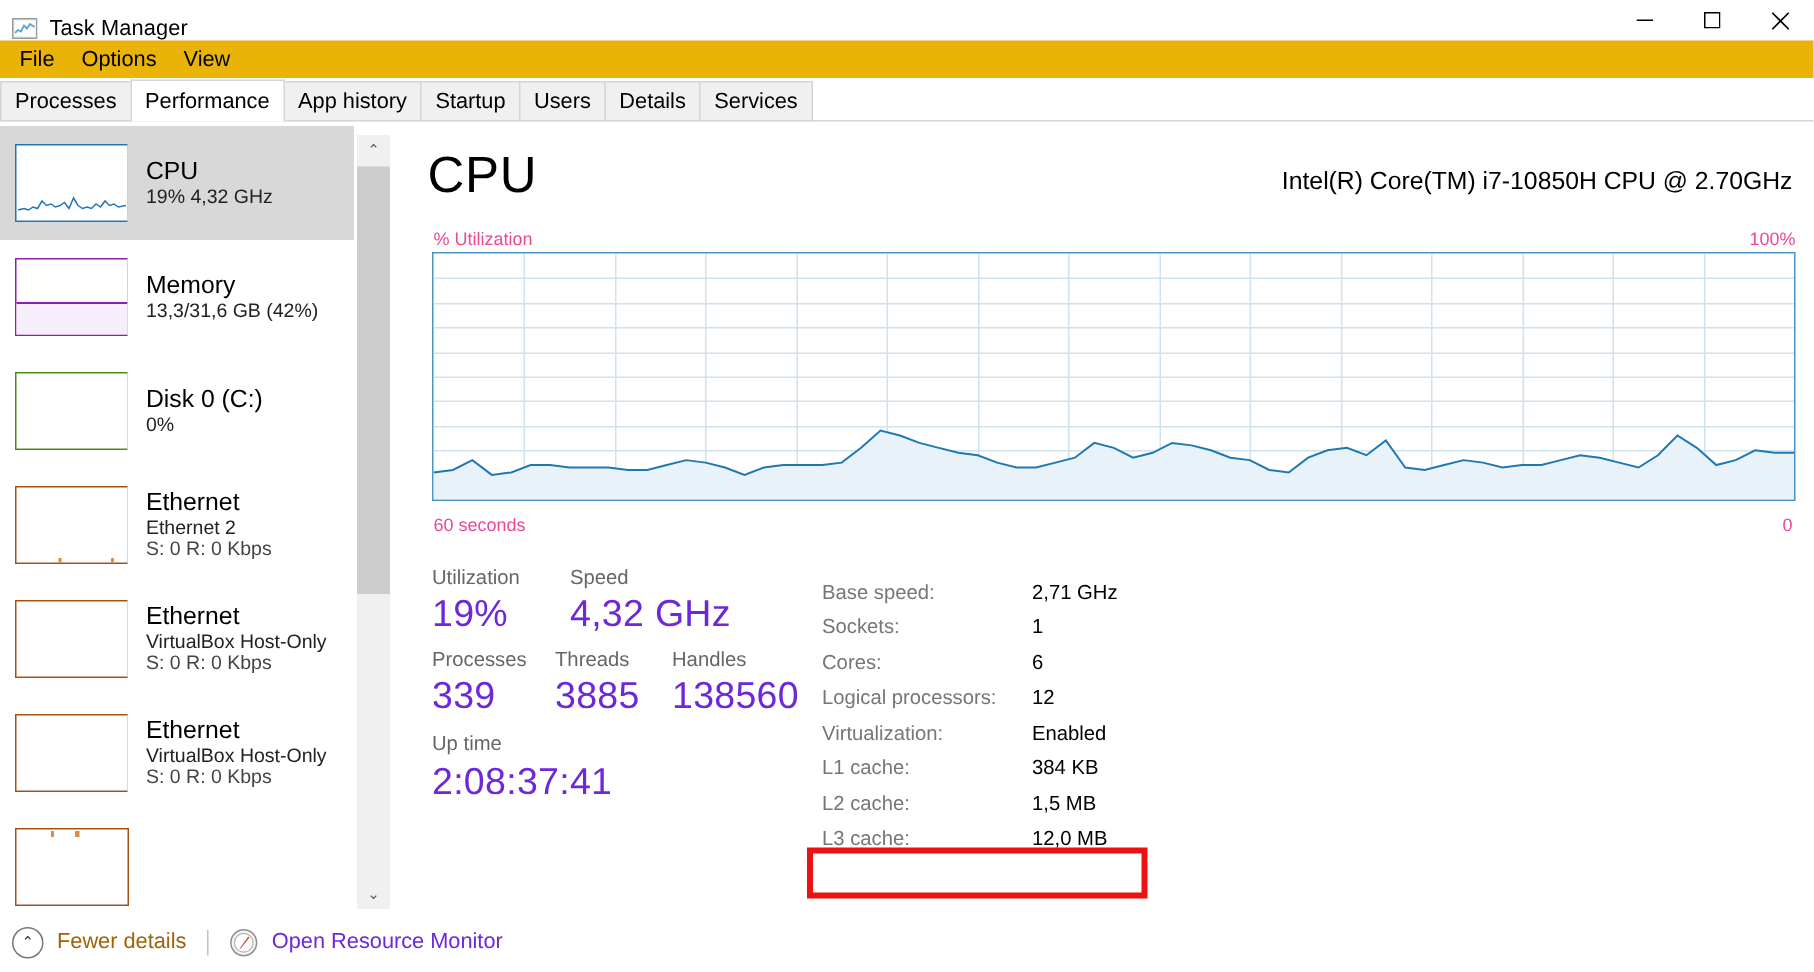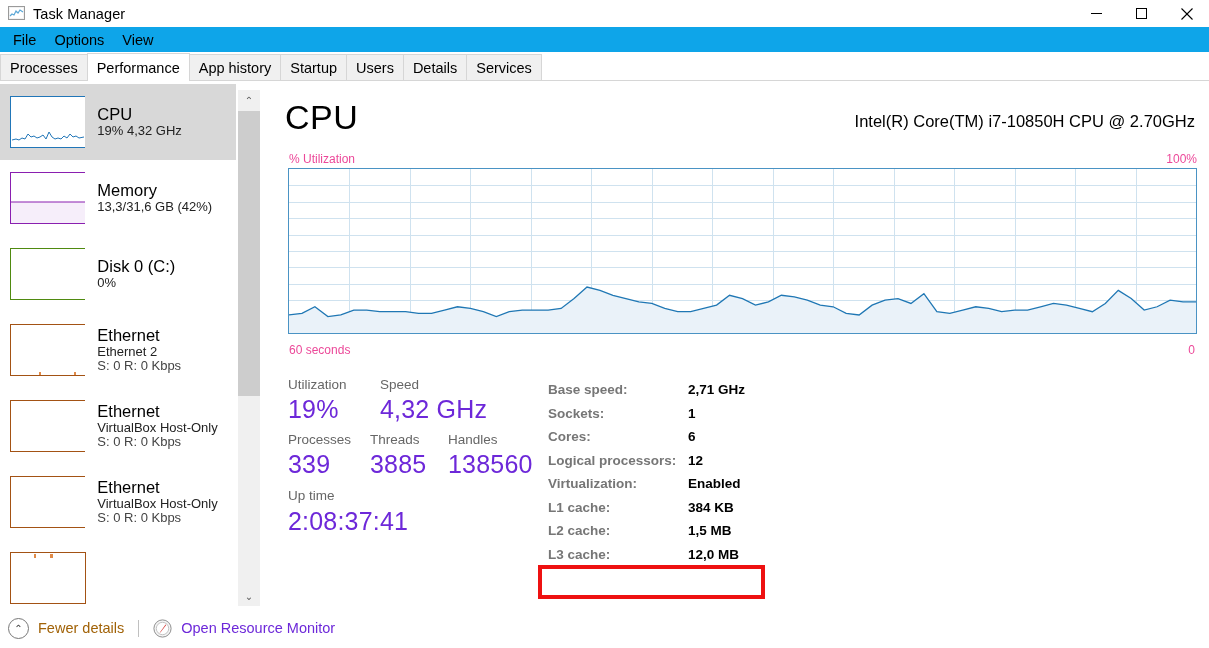--- a/index.html
+++ b/index.html
@@ -9,32 +9,32 @@
     font-family: "Liberation Sans", sans-serif;
     overflow: hidden;
     color: #000;
   }
 
   
   .titlebar {
     position: absolute; left: 0; top: 0; width: 1209px; height: 27px;
     background: #ffffff;
   }
-  .title-left { position: absolute; left: 8px; top: 0; height: 27px; display: flex; align-items: center; gap: 8px; }
+  .title-left { position: absolute; left: 8px; top: 0; height: 27px; display: flex; align-items: flex-end; gap: 8px; }
   .app-icon { width: 17px; height: 15px; position: relative; }
   .title-text { font-size: 14.5px; color: #000; letter-spacing: .1px; }
 
   .win-controls { position: absolute; right: 0; top: 0; height: 27px; display: flex; }
   .win-btn { width: 45px; height: 27px; display: flex; align-items: center; justify-content: center; }
 
   
   .menubar {
     position: absolute; left: 0; top: 27px; width: 1209px; height: 25px;
     display: flex; align-items: center; padding-left: 5px; gap: 2px;
-    background: #0ea5e9;
+    background: #eab308;
   }
   .menu-item { font-size: 14.5px; color: #000; padding: 2px 8px; }
 
   
   .tabstrip {
     position: absolute; left: 0; top: 53px; width: 1209px; height: 28px;
     background: #ffffff;
   }
   .tabs { display: flex; align-items: flex-end; height: 28px; padding-left: 0px; }
   .tab {
@@ -112,21 +112,21 @@
 
   
   .stats { position: absolute; left: 0; top: 292px; width: 944px; height: 200px; }
   .stats-left { position: absolute; left: 23px; top: 0; width: 260px; }
   .srow { display: flex; }
   .sblock { display: flex; flex-direction: column; }
   .slabel { font-size: 13.5px; color: #666; line-height: 1.35; }
   .svalue { font-size: 25px; font-weight: 300; color: #6d28d9; line-height: 1.22; letter-spacing: .2px; }
 
   .stats-right { position: absolute; left: 283px; top: 2px; width: 330px; }
-  .drow { display: flex; height: 23.5px; align-items: center; font-weight: bold; }
+  .drow { display: flex; height: 23.5px; align-items: flex-end; }
   .dlabel { width: 140px; font-size: 13.5px; color: #767676; }
   .dvalue { font-size: 13.5px; color: #000; }
 
   .highlight-box {
     position: absolute; left: 273px; top: 189px; width: 227px; height: 34px;
     border: 4px solid #ee1111; pointer-events: none;
   }
 
   
   .bottombar {

